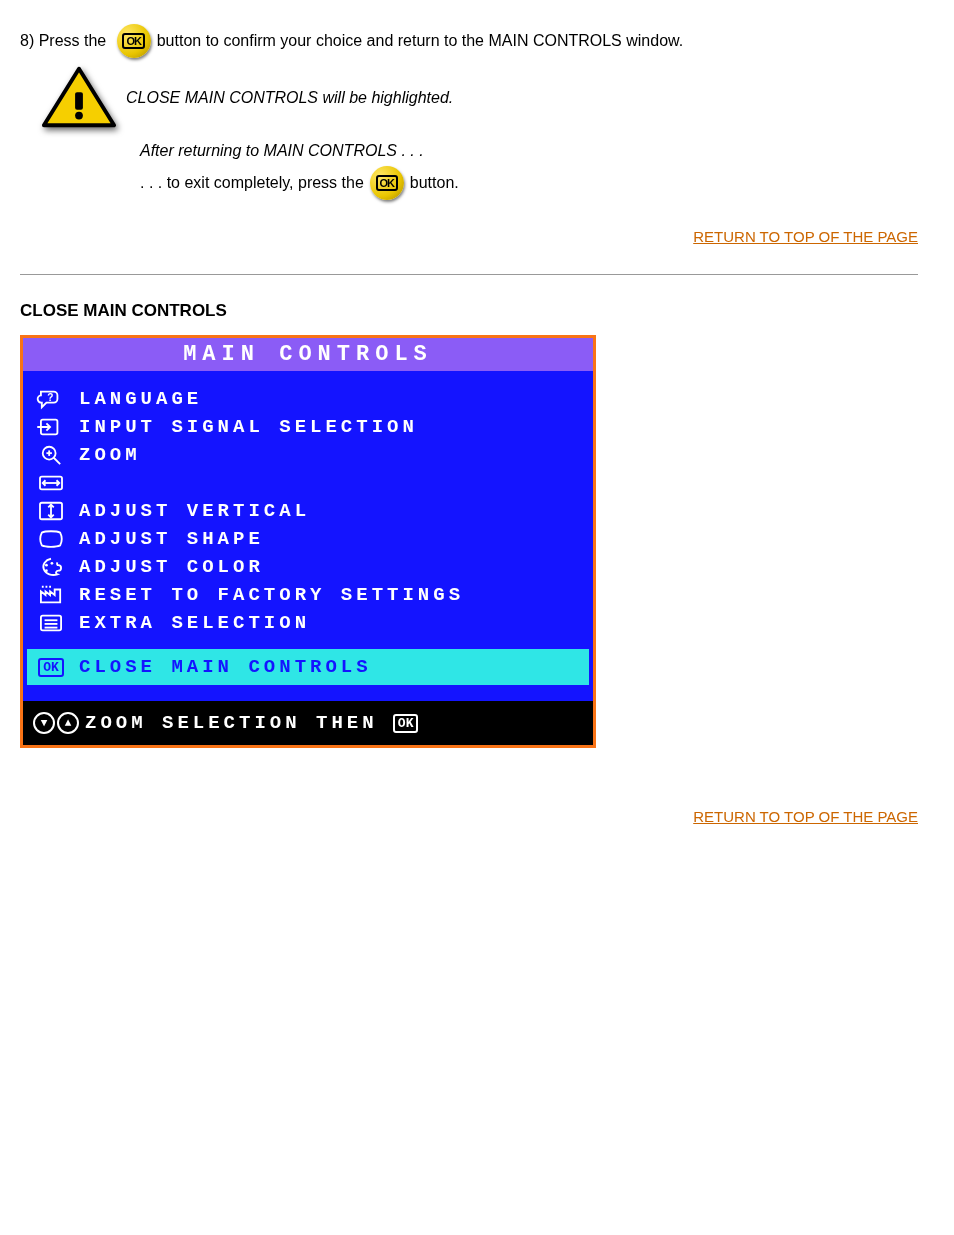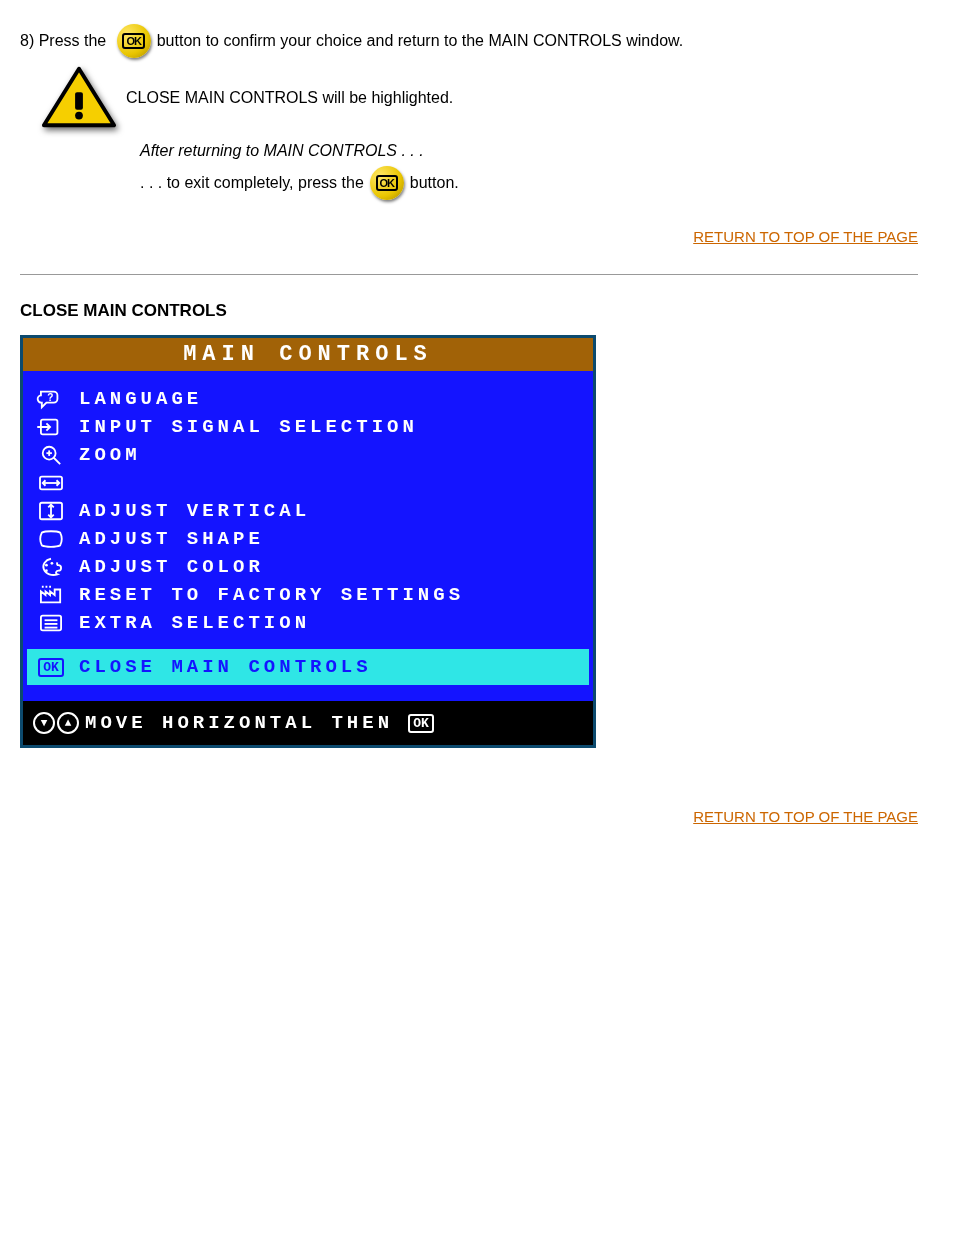--- a/index.html
+++ b/index.html
@@ -52,20 +52,21 @@
     width: 78px;
     height: 64px;
     position: relative;
     flex-shrink: 0;
     margin-right: 8px;
   }
   .warning-icon svg {
     filter: drop-shadow(2px 3px 3px rgba(0,0,0,.6));
   }
   .warning-text {
+    font-style: italic;
   }
   .after {
     margin: 12px 0 6px 120px;
   }
   .back-link {
     text-align: right;
     margin: 28px 0;
   }
   .back-link span {
     color: #cc6600;
@@ -79,22 +80,22 @@
   }
   .section-title {
     font-weight: 700;
     font-size: 17px;
     margin: 4px 0 14px 0;
   }
 
   
   .osd {
     width: 570px;
-    background: #a16207;
-    border: 3px solid #0c4a6e;
+    background: #8b5cf6;
+    border: 3px solid #f97316;
     font-family: "Courier New", monospace;
     font-weight: 700;
     letter-spacing: 4px;
   }
   .osd-title {
     color: #fff;
     text-align: center;
     font-size: 22px;
     padding: 4px 0;
     letter-spacing: 6px;
@@ -319,21 +320,21 @@
       </div>
     </div>
 
     <div class="osd-blue-bar"></div>
 
     <div class="osd-footer">
       <span class="updown">
         <span class="circ">▼</span>
           <span class="circ">▲</span>
       </span>
-      <span>MOVE HORIZONTAL THEN</span>
+      <span>ZOOM SELECTION THEN</span>
       <span class="osd-icon" style="margin-left:10px;">
         <span class="ok-box" style="border-color:#fff;">OK</span>
       </span>
     </div>
   </div>
 
   <div class="back-link" style="margin-top:60px;">
     <span>RETURN TO TOP OF THE PAGE</span>
   </div>
 

